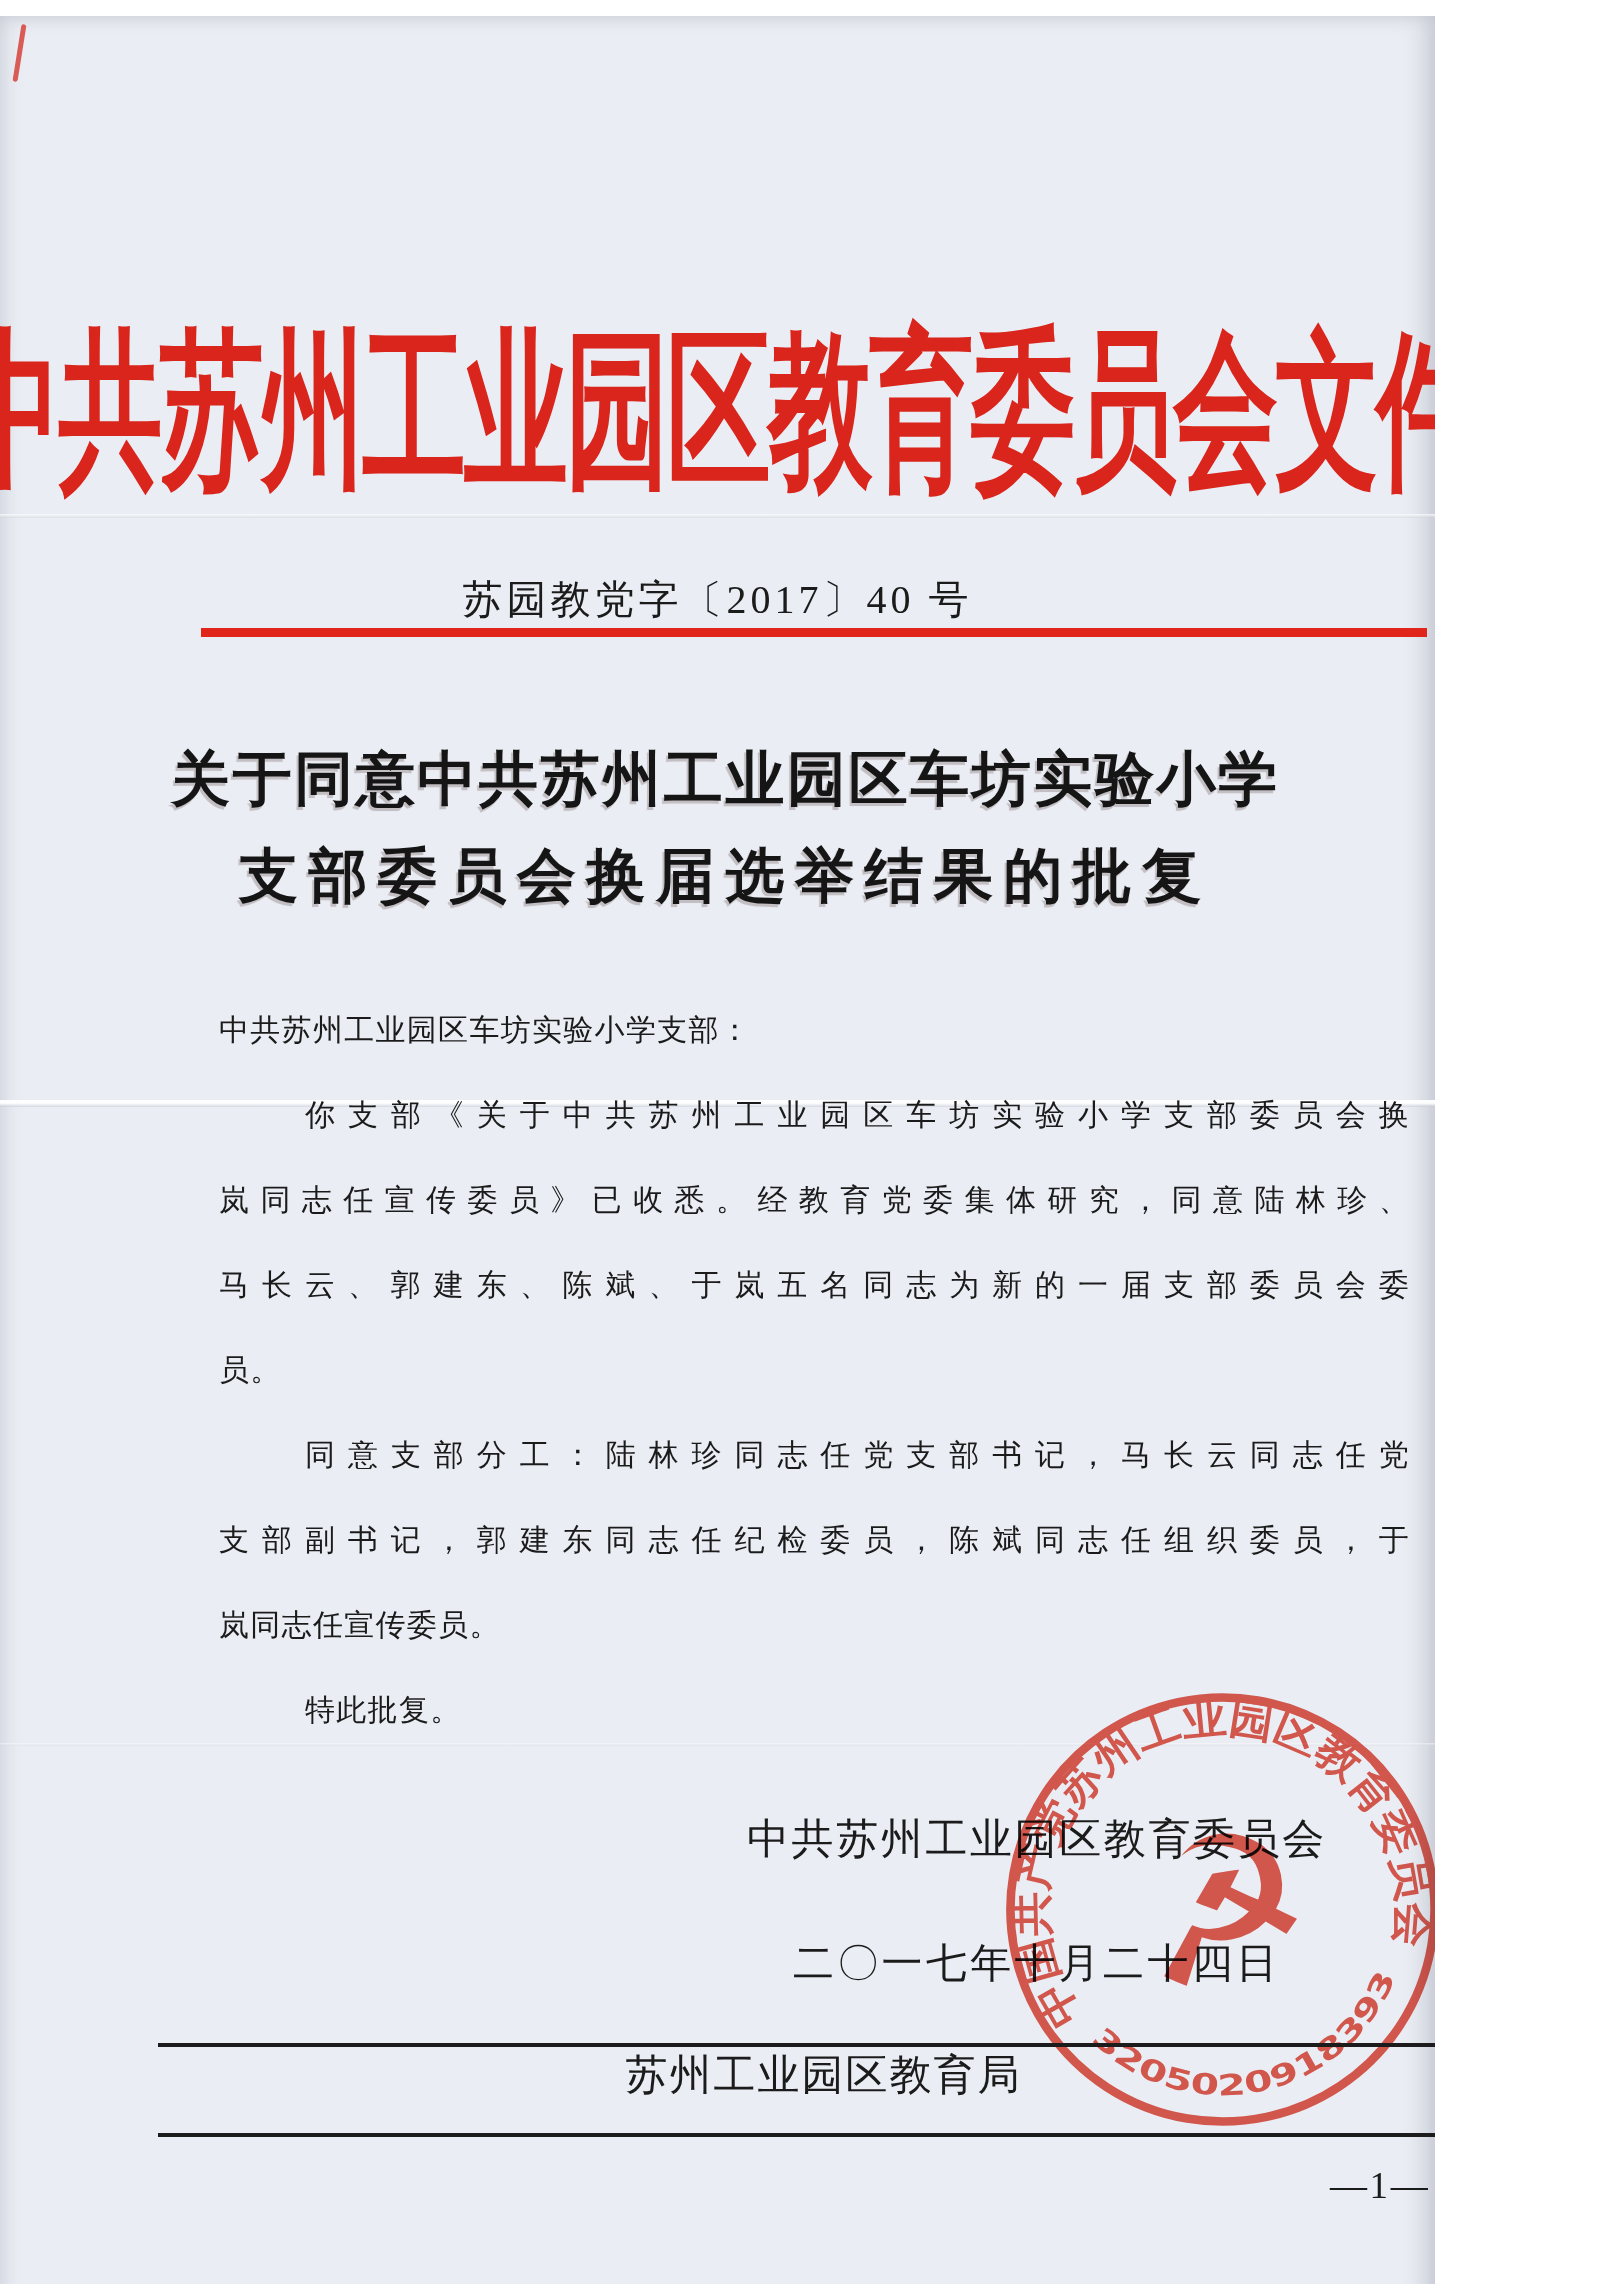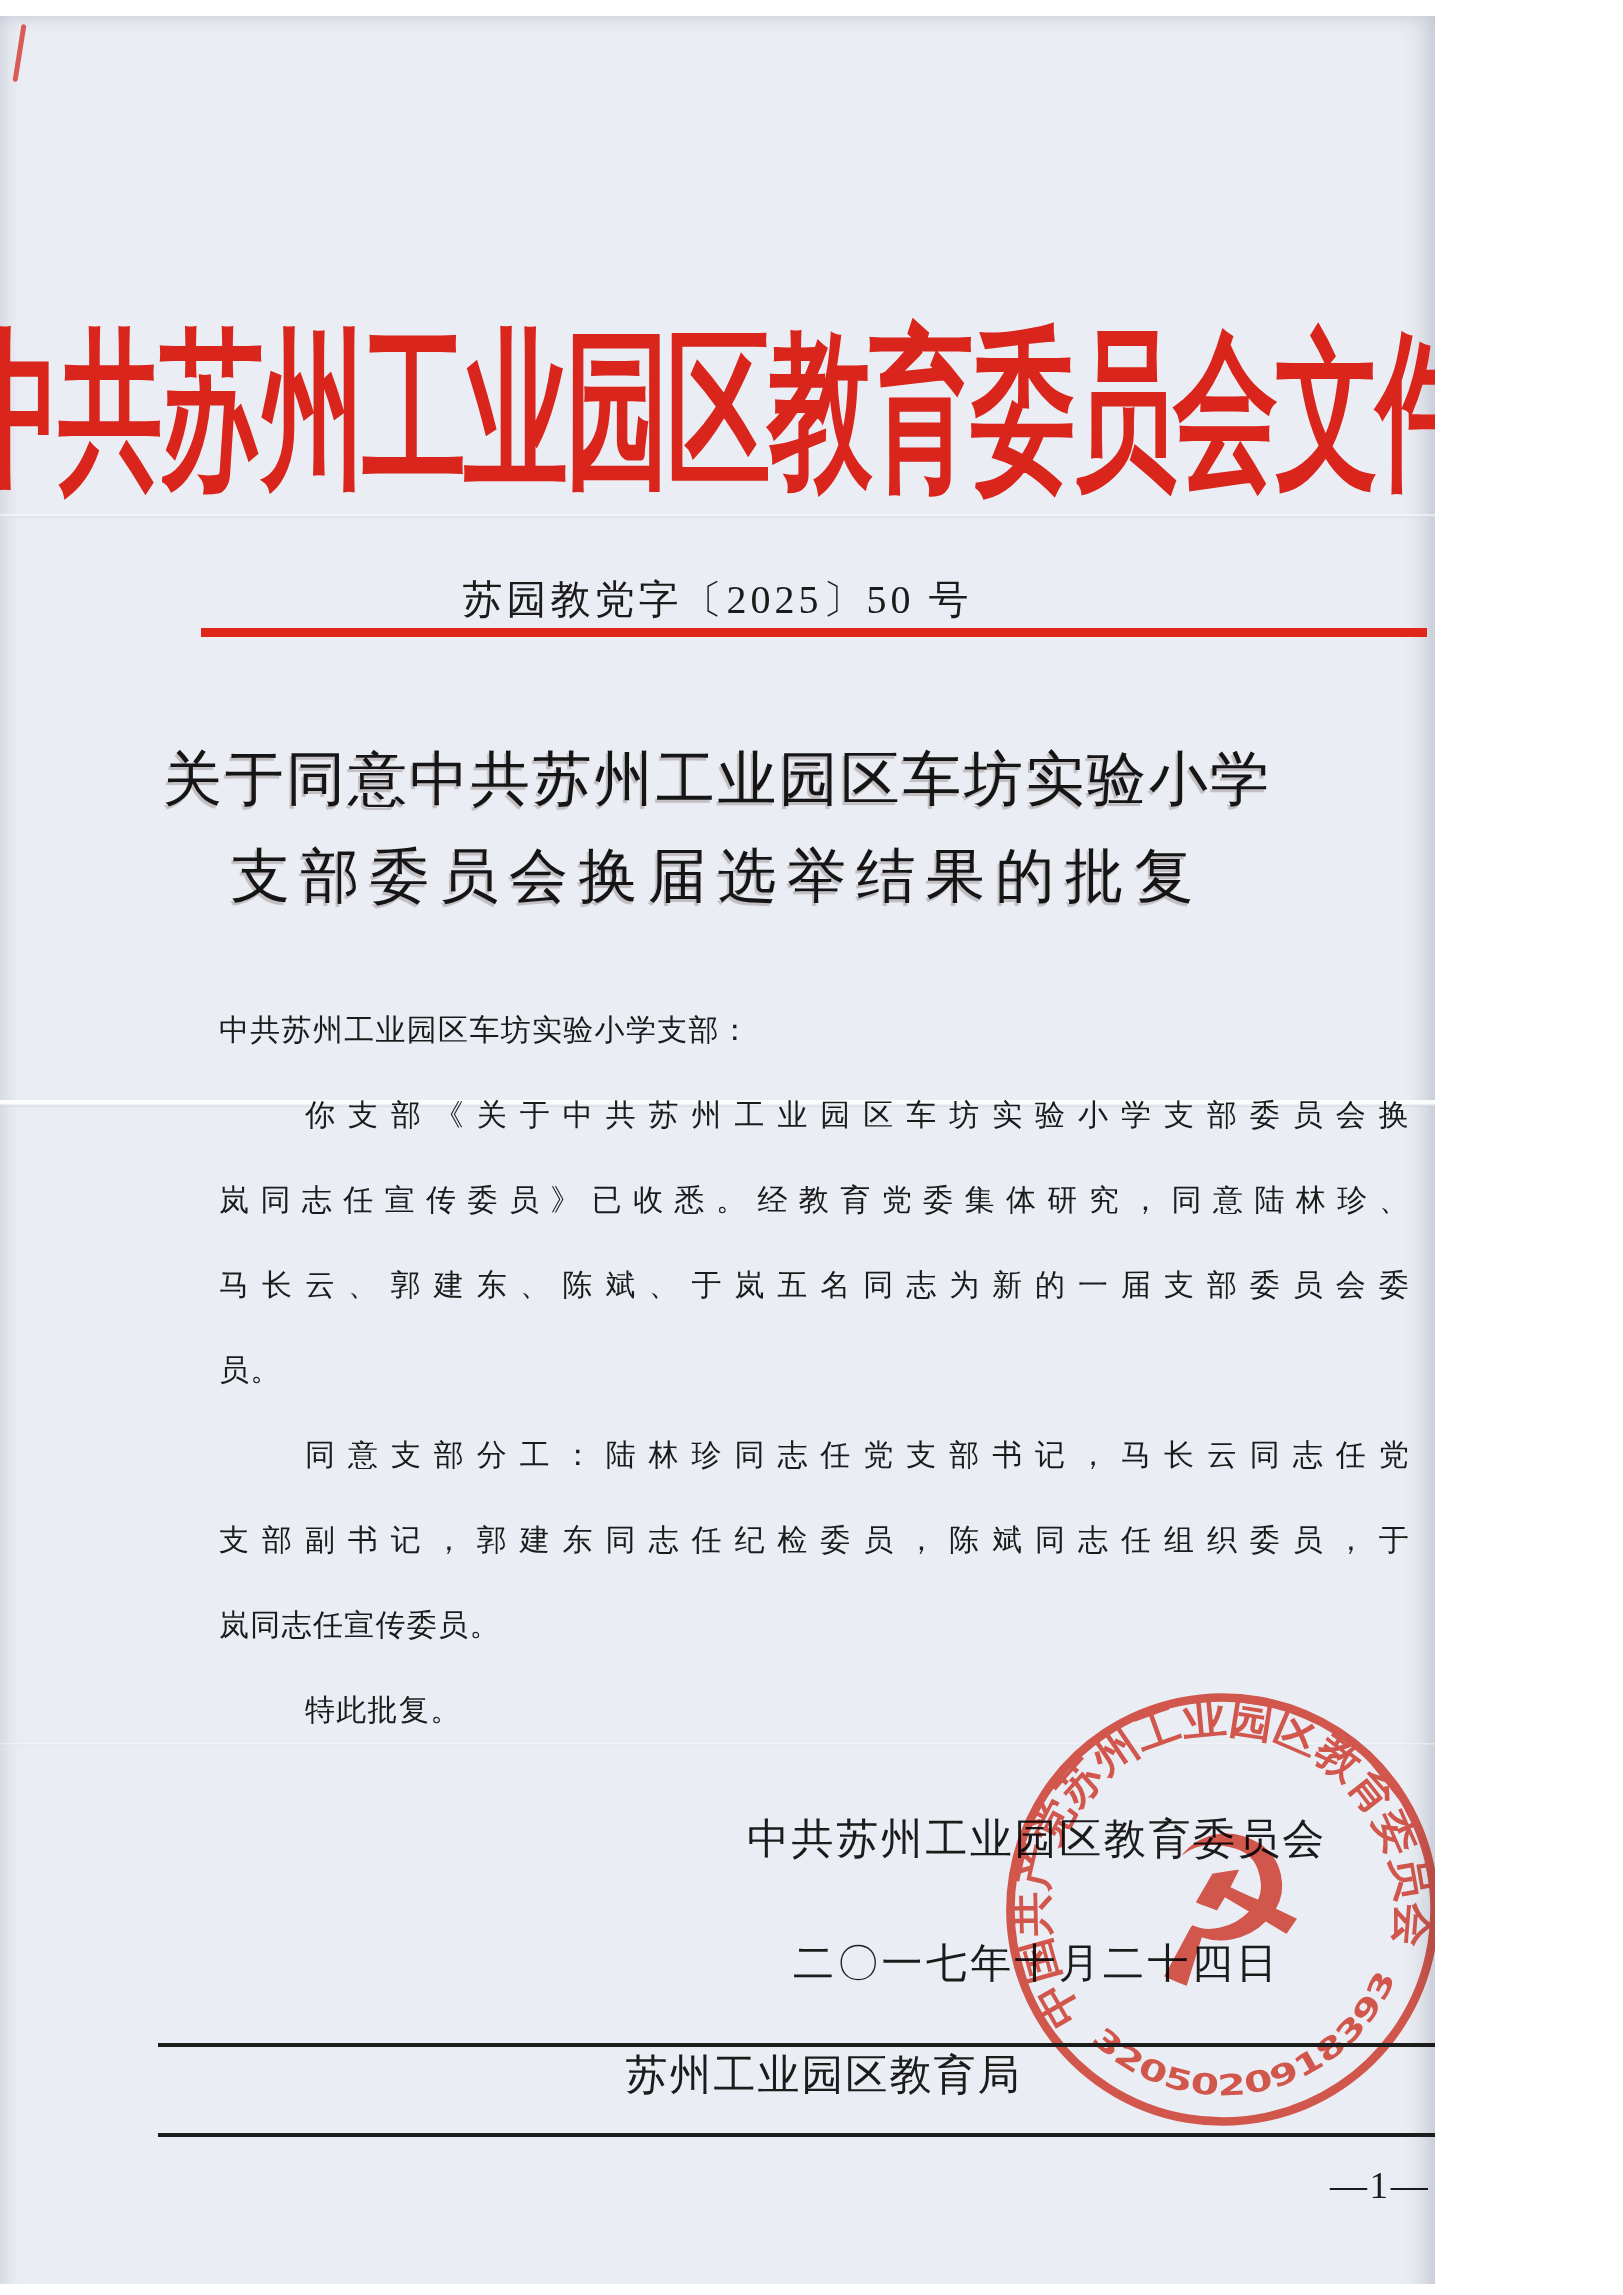--- a/index.html
+++ b/index.html
@@ -29,21 +29,21 @@
     white-space:nowrap;
     font-size:104px;font-weight:bold;letter-spacing:-2.6px;
     color:#d9251c;z-index:1;
   }
   .doc-number{
     position:absolute;top:556px;left:0;width:100%;
     text-align:center;font-size:40px;letter-spacing:4px;z-index:1;
   }
   .red-rule{position:absolute;left:201px;top:612px;width:1226px;height:8.6px;background:#e0251a;z-index:1;}
 
-  .doc-title{position:absolute;left:0;width:100%;text-align:center;font-weight:normal;font-size:59px;color:#151515;
+  .doc-title{position:absolute;left:8px;width:100%;text-align:center;font-weight:bold;font-size:59px;color:#151515;
     text-shadow:-2px 2.6px 0.7px rgba(95,70,70,.28);z-index:1;}
   .doc-title.t1{top:724px;letter-spacing:2.6px;}
   .doc-title.t2{top:821px;letter-spacing:10.5px;}
 
   .body-text{
     position:absolute;left:219px;top:971px;width:1191px;
     font-size:30px;line-height:85px;letter-spacing:1.3px;z-index:1;
   }
   .body-text .line{min-height:85px;}
   .body-text .indent{padding-left:86px;}
@@ -78,21 +78,21 @@
 
 <div class="page">
 
   <div class="crease c1"></div>
   <div class="crease c2"></div>
   <div class="crease c3"></div>
   <div class="pen-mark m1"></div>
   <div class="pen-mark m2"></div>
 
   <div class="org-title">中共苏州工业园区教育委员会文件</div>
-  <div class="doc-number">苏园教党字〔2025〕50 号</div>
+  <div class="doc-number">苏园教党字〔2017〕40 号</div>
   <div class="red-rule"></div>
 
   <div class="doc-title t1">关于同意中共苏州工业园区车坊实验小学</div>
   <div class="doc-title t2">支部委员会换届选举结果的批复</div>
 
   <div class="body-text">
     <div class="line">中共苏州工业园区车坊实验小学支部：</div>
     <div class="line indent fj">你支部《关于中共苏州工业园区车坊实验小学支部委员会换</div>
     <div class="line fj">岚同志任宣传委员》已收悉。经教育党委集体研究，同意陆林珍、</div>
     <div class="line fj">马长云、郭建东、陈斌、于岚五名同志为新的一届支部委员会委</div>

